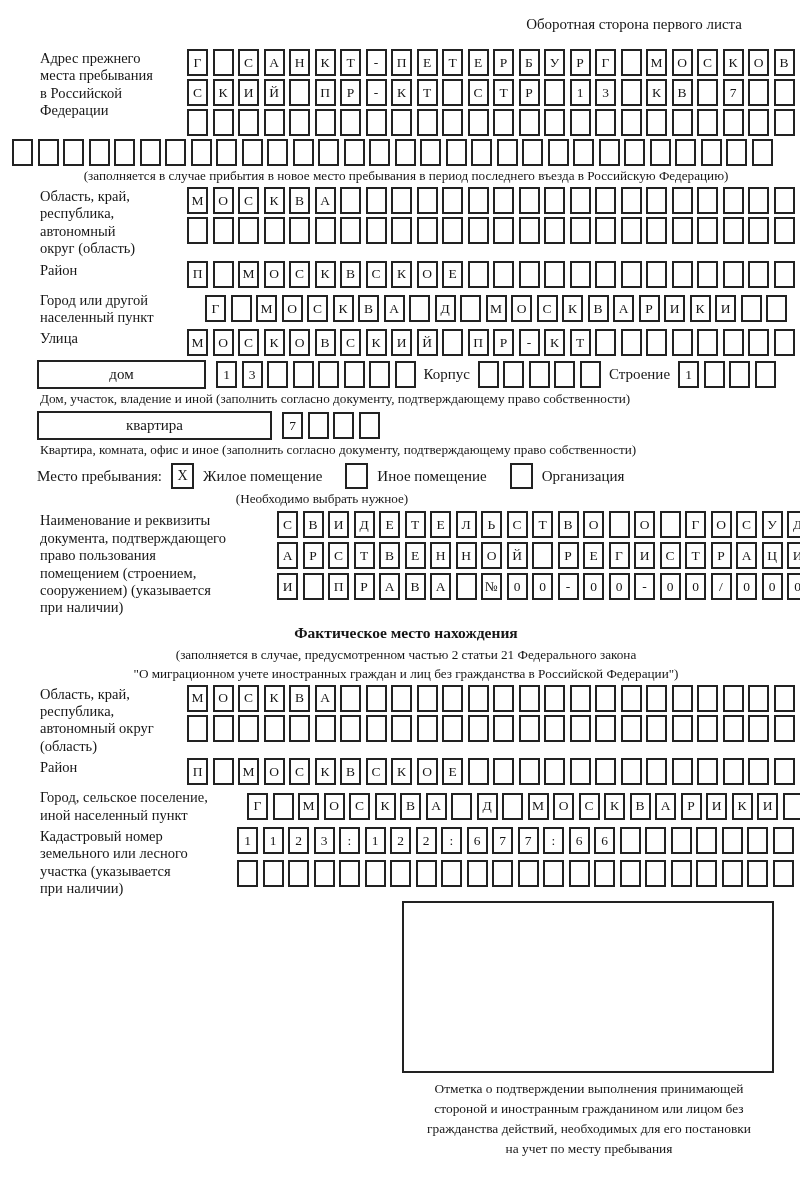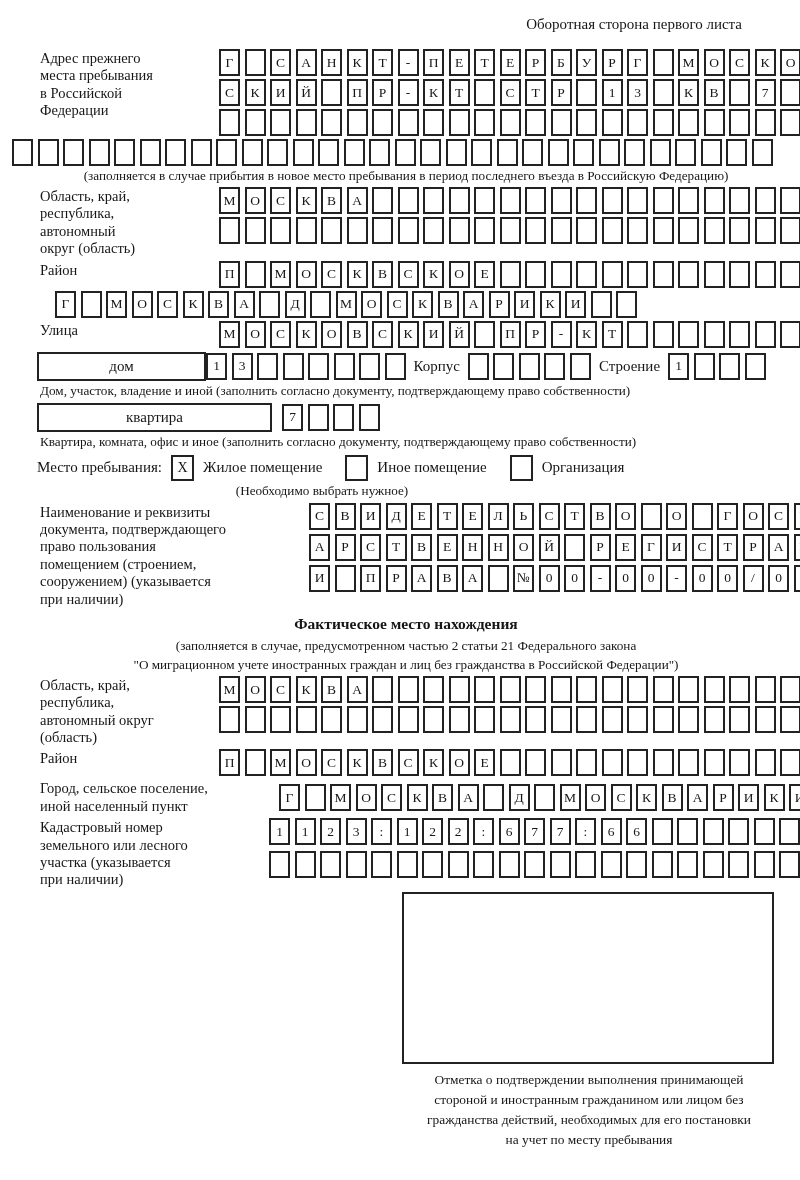--- a/index.html
+++ b/index.html
@@ -16,42 +16,42 @@
   
   .row { display: flex; gap: 4.5px; }
   .cell {
     flex: 0 0 21px; width: 21px; height: 27px;
     border: 2px solid #222222; background: #fff;
     display: flex; align-items: center; justify-content: center;
     font-size: 13.5px; line-height: 1;
   }
   .rows { display: flex; flex-direction: column; gap: 3px; }
 
-  .field { display: flex; align-items: flex-start; margin: 0 0 3px 25px; gap: 32px; }
+  .field { display: flex; align-items: flex-start; margin: 0 0 3px 25px; }
   .field.center { align-items: center; }
   .label {
     flex: 0 0 150px; font-size: 14.5px; line-height: 1.2;
     white-space: pre-line; padding: 1px 6px 0 3px;
   }
   .label.w240 { flex-basis: 240px; }
   .label.w210 { flex-basis: 210px; }
   .label.w200 { flex-basis: 200px; }
   .indent18 { margin-left: 18px; }
 
   .note { font-size: 13.2px; text-align: center; margin: 2px 0 3px; }
   .note.left { text-align: left; margin-left: 28px; }
   .sec-title { font-weight: bold; text-align: center; font-size: 15.5px; margin: 7px 0 5px; }
 
   .hrow { display: flex; align-items: center; margin: 4px 0 2px 25px; }
   .labelbox {
     height: 29px; border: 2px solid #222222;
     display: flex; align-items: center; justify-content: center;
     font-size: 15px;
   }
-  .labelbox.dom { width: 169px; }
+  .labelbox.dom { width: 169px; margin-right: 10px; }
   .labelbox.kvartira { width: 235px; margin-right: 10px; }
   .plain-label { font-size: 15px; margin: 0 8px; white-space: nowrap; }
 
   .stay { display: flex; align-items: center; margin: 5px 0 2px 25px; gap: 9px; font-size: 15px; }
   .checkbox {
     width: 23px; height: 26px; border: 2px solid #222222;
     display: flex; align-items: center; justify-content: center;
     font-size: 14px; background: #fff;
   }
   .opt-label { margin-right: 14px; white-space: nowrap; }
@@ -277,20 +277,22 @@
         <span class="cell"></span>
         <span class="cell"></span>
         <span class="cell"></span>
         <span class="cell"></span>
         <span class="cell"></span>
         <span class="cell"></span>
       </div>
   </div>
 
   <div class="field center">
+    <div class="label">Город или другой
+населенный пункт</div>
     <div class="row indent18">
         <span class="cell">Г</span>
         <span class="cell"></span>
         <span class="cell">М</span>
         <span class="cell">О</span>
         <span class="cell">С</span>
         <span class="cell">К</span>
         <span class="cell">В</span>
         <span class="cell">А</span>
         <span class="cell"></span>

